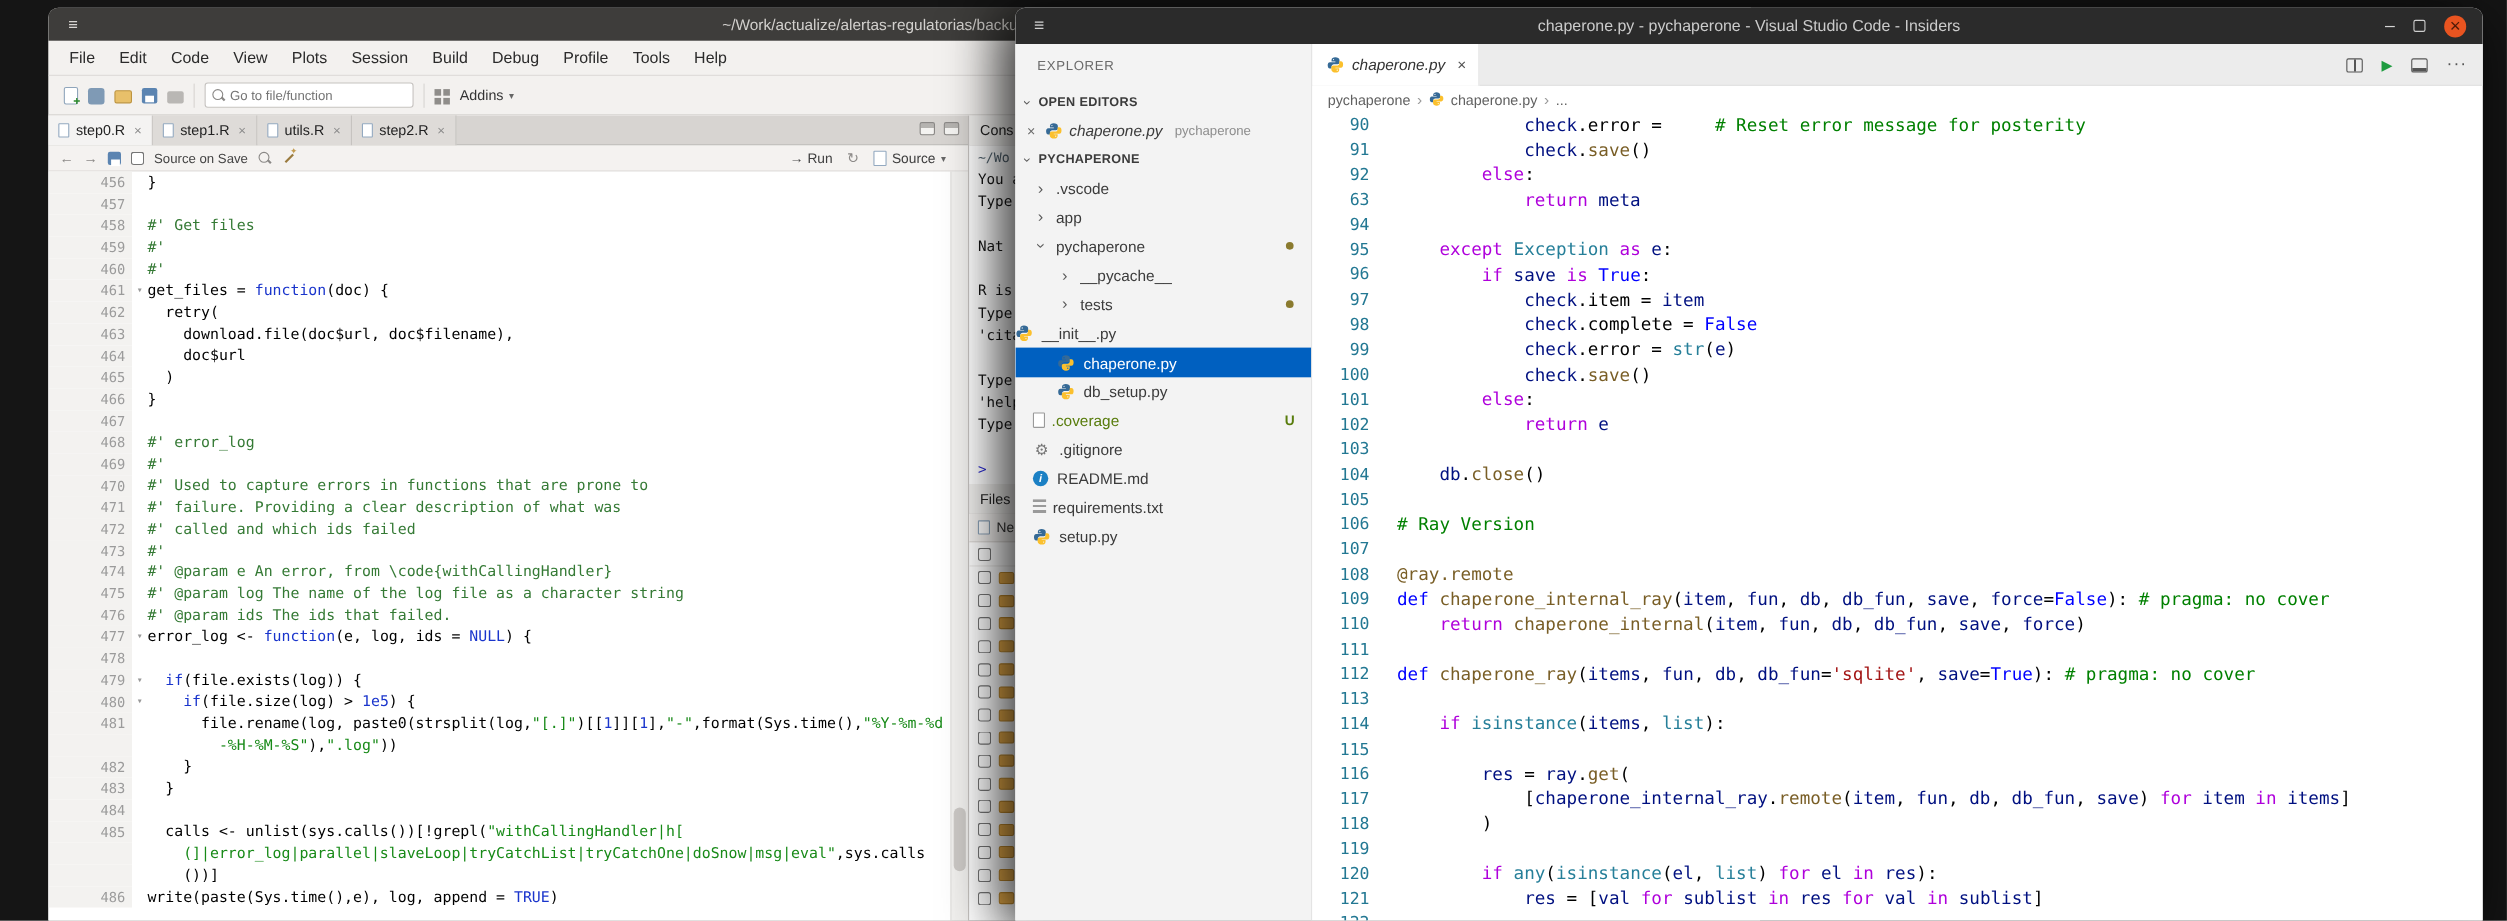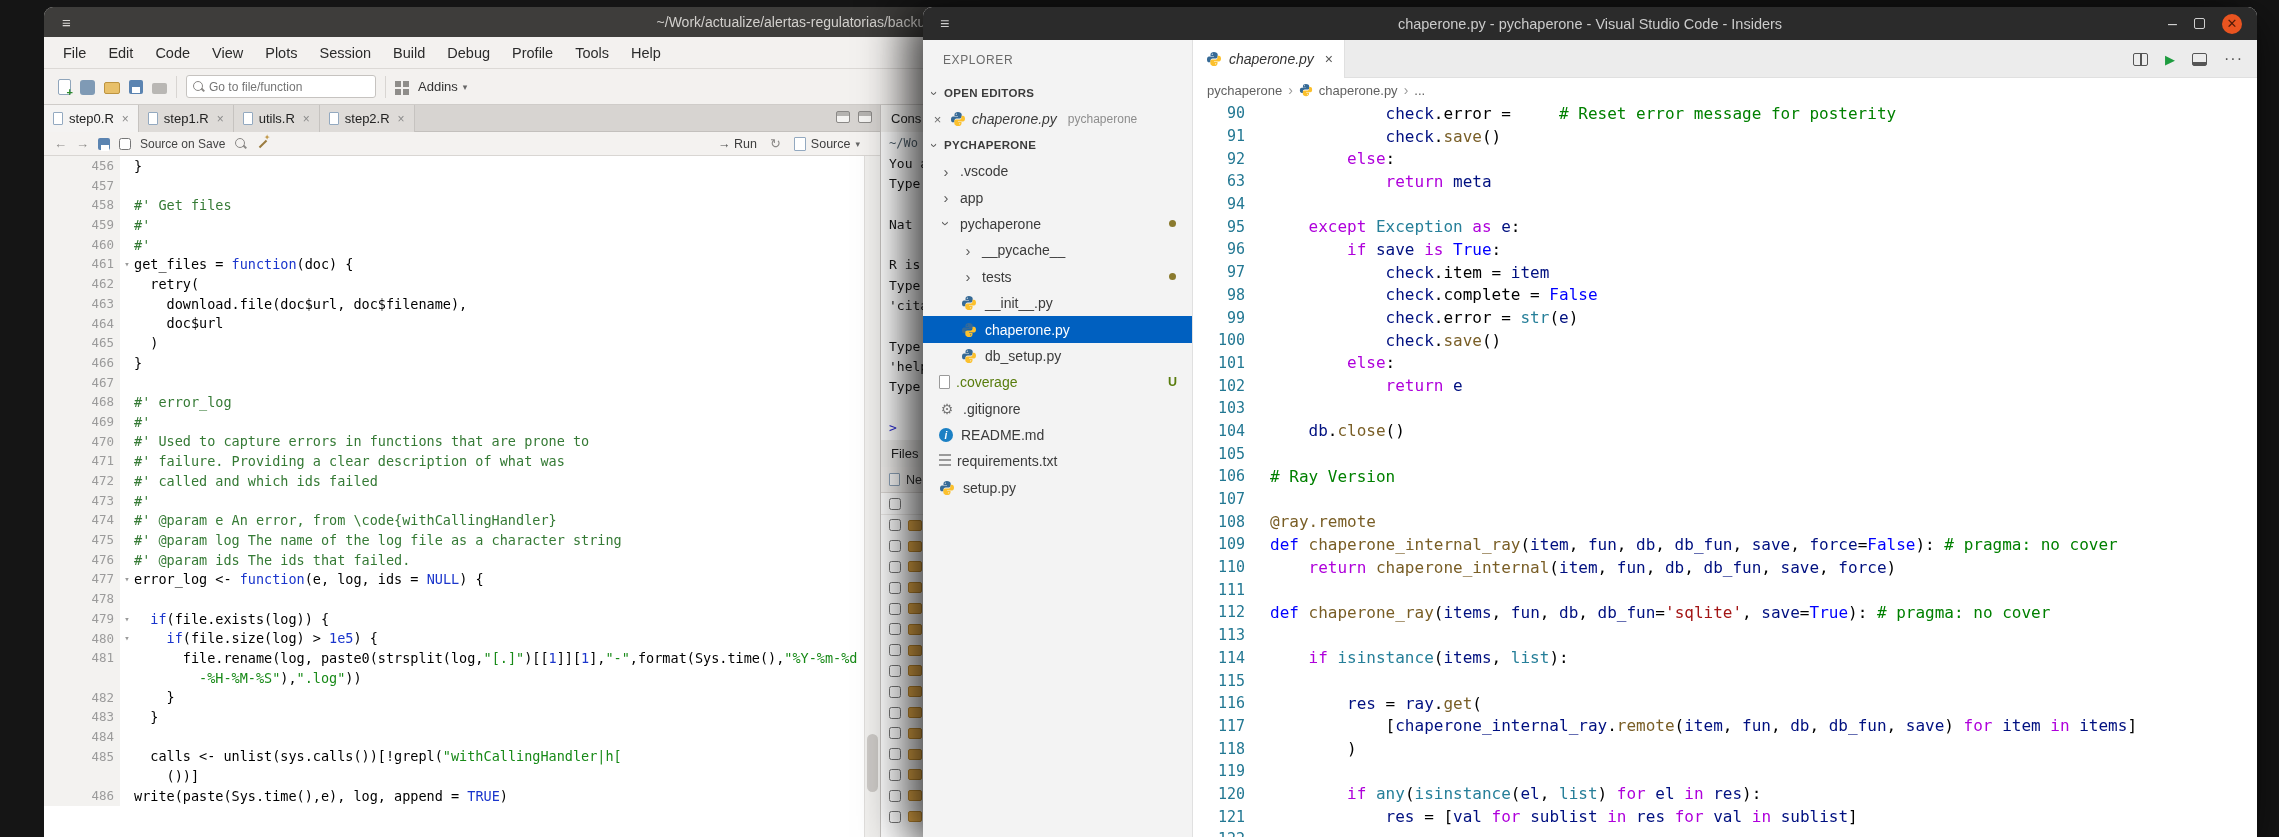--- a/index.html
+++ b/index.html
@@ -255,20 +255,21 @@
           <div class="code-row"><span class="ln">477</span><span class="fold">▾</span><span class="ct"><span class="tk-p">error_log &lt;- </span><span class="tk-k">function</span><span class="tk-p">(e, log, ids = </span><span class="tk-k">NULL</span><span class="tk-p">) {</span></span></div>
           <div class="code-row"><span class="ln">478</span><span class="fold"></span><span class="ct"></span></div>
           <div class="code-row"><span class="ln">479</span><span class="fold">▾</span><span class="ct"><span class="tk-p">  </span><span class="tk-k">if</span><span class="tk-p">(file.exists(log)) {</span></span></div>
           <div class="code-row"><span class="ln">480</span><span class="fold">▾</span><span class="ct"><span class="tk-p">    </span><span class="tk-k">if</span><span class="tk-p">(file.size(log) &gt; </span><span class="tk-n">1e5</span><span class="tk-p">) {</span></span></div>
           <div class="code-row"><span class="ln">481</span><span class="fold"></span><span class="ct"><span class="tk-p">      file.rename(log, paste0(strsplit(log,</span><span class="tk-s">"[.]"</span><span class="tk-p">)[[</span><span class="tk-n">1</span><span class="tk-p">]][</span><span class="tk-n">1</span><span class="tk-p">],</span><span class="tk-s">"-"</span><span class="tk-p">,format(Sys.time(),</span><span class="tk-s">"%Y-%m-%d</span></span></div>
           <div class="code-row"><span class="ln"></span><span class="fold"></span><span class="ct"><span class="tk-p">        </span><span class="tk-s">-%H-%M-%S"</span><span class="tk-p">),</span><span class="tk-s">".log"</span><span class="tk-p">))</span></span></div>
           <div class="code-row"><span class="ln">482</span><span class="fold"></span><span class="ct"><span class="tk-p">    }</span></span></div>
           <div class="code-row"><span class="ln">483</span><span class="fold"></span><span class="ct"><span class="tk-p">  }</span></span></div>
           <div class="code-row"><span class="ln">484</span><span class="fold"></span><span class="ct"></span></div>
           <div class="code-row"><span class="ln">485</span><span class="fold"></span><span class="ct"><span class="tk-p">  calls &lt;- unlist(sys.calls())[!grepl(</span><span class="tk-s">"withCallingHandler|h[</span></span></div>
+          <div class="code-row"><span class="ln"></span><span class="fold"></span><span class="ct"><span class="tk-p">    </span><span class="tk-s">(]|error_log|parallel|slaveLoop|tryCatchList|tryCatchOne|doSnow|msg|eval"</span><span class="tk-p">,sys.calls</span></span></div>
           <div class="code-row"><span class="ln"></span><span class="fold"></span><span class="ct"><span class="tk-p">    ())]</span></span></div>
           <div class="code-row"><span class="ln">486</span><span class="fold"></span><span class="ct"><span class="tk-p">write(paste(Sys.time(),e), log, append = </span><span class="tk-k">TRUE</span><span class="tk-p">)</span></span></div>
         </div>
       <div class="rs-vscrollbar">
         <div class="rs-vthumb"></div>
       </div>
     </div>
     <div class="rs-right">
       <div class="rs-pane-header">
         <span class="rs-pane-tab">Cons</span>
@@ -418,21 +419,21 @@
           </div>
           <div class="vs-row" style="padding-left: 38px;">
             <span class="chev">›</span>
             <span class="vs-label">__pycache__</span>
           </div>
           <div class="vs-row" style="padding-left: 38px;">
             <span class="chev">›</span>
             <span class="vs-label">tests</span>
             <span class="badge-dot"></span>
           </div>
-          <div class="vs-row" style="padding-left: 38px;">
+          <div class="vs-row" style="">
             <span class="pyicon icon-gap">
               <svg width="16" height="16" viewBox="0 0 16 16">
                 <path fill="#366a96" d="M7.9 1C5.9 1 4.5 1.9 4.5 3.6V5h3.5v.5H3.1C1.4 5.5 1 7.1 1 8.4c0 1.3.4 2.9 2.1 2.9h1.4V9.5c0-1.2 1-2.1 2.1-2.1h3.4c1 0 1.7-.8 1.7-1.8V3.6C11.7 1.9 9.9 1 7.9 1zM6.3 2.6c.4 0 .6.3.6.6 0 .4-.3.6-.6.6-.4 0-.6-.3-.6-.6 0-.4.3-.6.6-.6z"></path>
                 <path fill="#fbc02d" d="M8.1 15c2 0 3.4-.9 3.4-2.6V11H8v-.5h4.9c1.7 0 2.1-1.6 2.1-2.9 0-1.3-.4-2.9-2.1-2.9h-1.4v1.8c0 1.2-1 2.1-2.1 2.1H6c-1 0-1.7.8-1.7 1.8v1.8C4.3 14.1 6.1 15 8.1 15zm1.6-1.6c-.4 0-.6-.3-.6-.6 0-.4.3-.6.6-.6.4 0 .6.3.6.6 0 .4-.3.6-.6.6z"></path>
               </svg>
             </span>
             <span class="vs-label">__init__.py</span>
           </div>
           <div class="vs-row selected" style="padding-left: 38px;">
             <span class="pyicon icon-gap">

